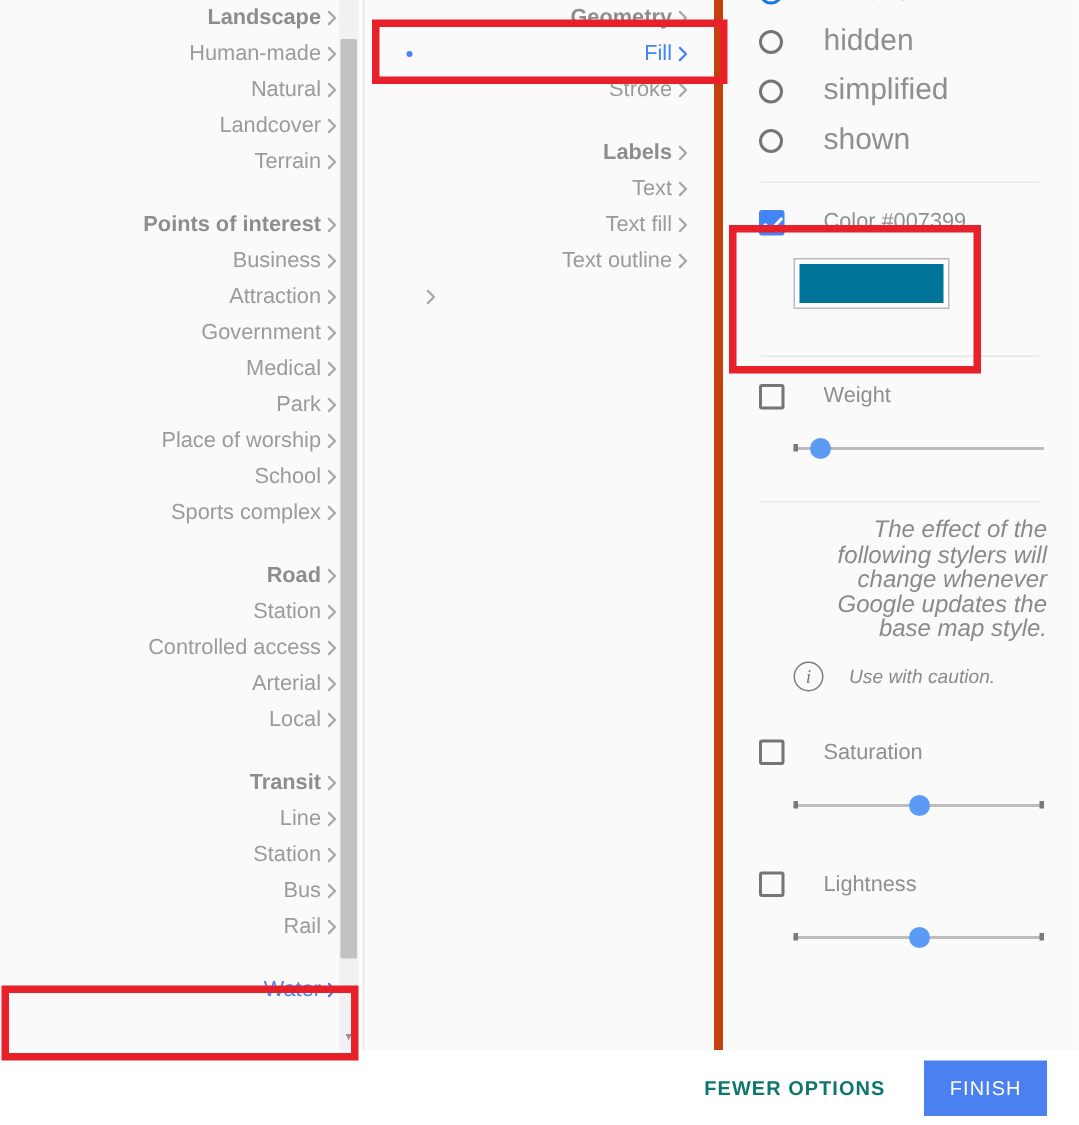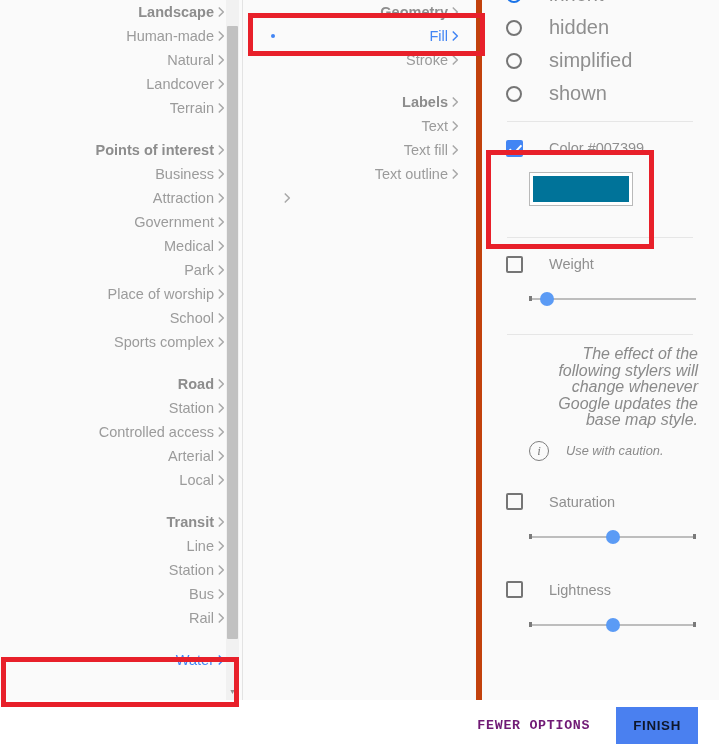--- a/index.html
+++ b/index.html
@@ -259,34 +259,34 @@
     background: #ffffff;
     display: flex;
     align-items: center;
     justify-content: flex-end;
     padding-right: 21px;
     gap: 22px;
   }
   .btn-text {
     background: none;
     border: none;
-    color: #701a75;
+    color: #0f766e;
     font-size: 13.3px;
     font-weight: bold;
     letter-spacing: 0.7px;
-    font-family: Liberation Mono, monospace;
+    font-family: Liberation Sans, sans-serif;
     cursor: pointer;
     padding: 8px 4px;
   }
   .btn-primary {
     background: #4a80f0;
     border: none;
-    color: #0f172a;
+    color: #ffffff;
     font-size: 13.3px;
-    font-weight: bold;
+    font-weight: normal;
     letter-spacing: 0.7px;
     font-family: "Liberation Sans", sans-serif;
     cursor: pointer;
     padding: 11px 17px;
   }
 
   
   .anno {
     position: absolute;
     border: 5px solid #e8202a;

